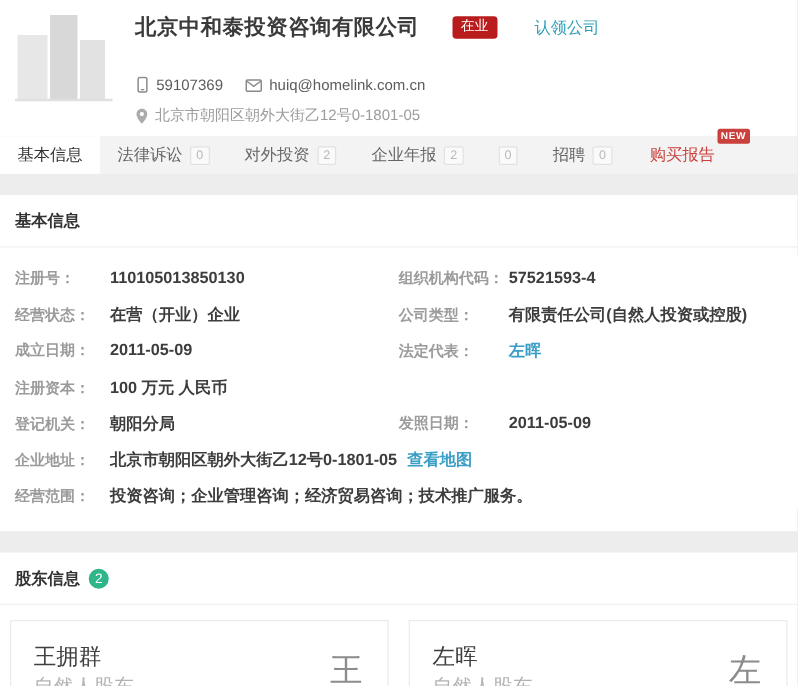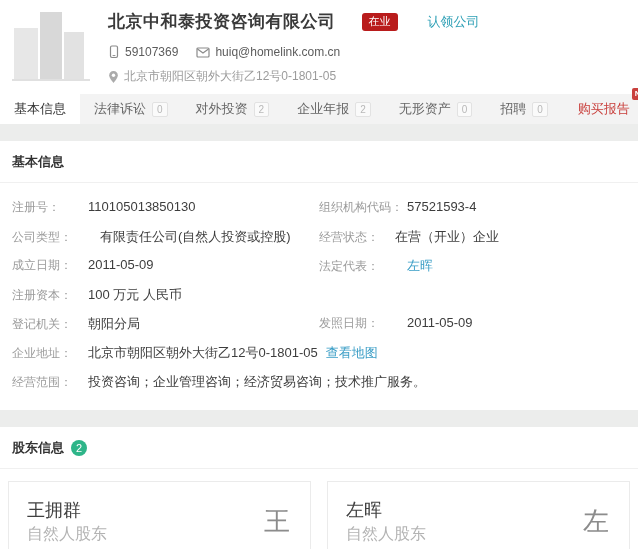--- a/index.html
+++ b/index.html
@@ -16,38 +16,38 @@
   .win{
     background-image:
       repeating-linear-gradient(0deg, rgba(255,255,255,.85) 0 3px, transparent 3px 8px),
       repeating-linear-gradient(90deg, rgba(255,255,255,.85) 0 3px, transparent 3px 8px);
   }
   .h-info{padding-top:2px;min-width:0;}
   .h-title-row{display:flex;align-items:center;gap:26px;}
   .company-title{margin:0;font-size:17px;color:#3a3a3a;font-weight:bold;letter-spacing:.5px;}
   .status-badge{background:#b91c1c;color:#fff;font-size:11px;line-height:1;padding:3px 7px 4px;border-radius:3px;}
   .claim-link{font-size:13px;color:#2d9fb5;text-decoration:none;margin-left:4px;cursor:pointer;}
-  .h-contact{margin-top:12px;display:flex;align-items:center;font-size:12px;color:#5c5c5c;}
+  .h-contact{margin-top:28px;display:flex;align-items:center;font-size:12px;color:#5c5c5c;}
   .h-contact .seg{display:flex;align-items:center;gap:5px;}
   .h-contact .seg + .seg{margin-left:18px;}
   .h-addr{margin-top:9px;display:flex;align-items:center;gap:5px;font-size:12px;color:#9b9b9b;}
   .icn{flex:0 0 auto;display:block;}
   
   .tabbar{display:flex;background:#f3f3f3;font-size:13px;color:#666;position:relative;z-index:2;}
   .tab{padding:0 14px;height:30px;line-height:30px;display:flex;align-items:center;gap:6px;cursor:pointer;white-space:nowrap;}
   .tab.active{background:#fff;color:#333;}
   .tab-count{font-size:10px;color:#b8b8b8;background:#fafafa;border:1px solid #e2e2e2;border-radius:2px;padding:0 4px;line-height:13px;}
   .tab.buy{color:#c9403d;position:relative;margin-left:2px;}
   .new-badge{position:absolute;top:-6px;right:-14px;background:#c9403d;color:#fff;font-size:8px;line-height:10px;padding:1px 3px;border-radius:2px;font-weight:bold;letter-spacing:.5px;}
   
   .panel{background:#fff;margin-top:17px;}
   .panel-h{padding:12px 12px 11px;font-size:13px;font-weight:bold;color:#333;border-bottom:1px solid #f0f0f0;display:flex;align-items:center;}
   .sh-badge{width:16px;height:16px;border-radius:50%;background:#2eb589;color:#fff;font-size:11px;font-weight:normal;display:flex;align-items:center;justify-content:center;margin-left:7px;}
   
-  .fields{padding:10px 12px 14px;}
+  .fields{padding:10px 12px 14px;font-weight:bold;}
   .frow{display:flex;min-height:29px;align-items:center;font-size:13px;}
   .fcell{flex:1 1 50%;display:flex;align-items:baseline;min-width:0;}
   .flabel{color:#9b9b9b;font-size:12px;flex:0 0 auto;width:76px;}
   .fcell.rgt .flabel{width:88px;}
   .fvalue{color:#3d3d3d;}
   .val-link{color:#3b9ec6;text-decoration:none;cursor:pointer;}
   .map-link{margin-left:8px;}
   
   .cards{display:flex;gap:16px;padding:12px 8px;}
   .card{flex:1 1 0;border:1px solid #ebebeb;background:#fff;padding:16px 18px;position:relative;min-height:110px;}
@@ -107,21 +107,20 @@
   </div>
   <div class="tab">
     <span>对外投资</span>
     <span class="tab-count">2</span>
   </div>
   <div class="tab">
     <span>企业年报</span>
     <span class="tab-count">2</span>
   </div>
   <div class="tab">
-    <span>无形资产</span>
     <span class="tab-count">0</span>
   </div>
   <div class="tab">
     <span>招聘</span>
     <span class="tab-count">0</span>
   </div>
   <div class="tab buy">
     <span>购买报告</span>
     <span class="new-badge">NEW</span>
   </div>
@@ -136,27 +135,27 @@
         <span class="flabel">注册号：</span>
         <span class="fvalue">110105013850130</span>
       </div>
       <div class="fcell rgt">
         <span class="flabel">组织机构代码：</span>
         <span class="fvalue">57521593-4</span>
       </div>
     </div>
 
     <div class="frow">
+      <div class="fcell">
+        <span class="flabel">经营状态：</span>
+        <span class="fvalue">在营（开业）企业</span>
+      </div>
       <div class="fcell rgt">
         <span class="flabel">公司类型：</span>
         <span class="fvalue">有限责任公司(自然人投资或控股)</span>
-      </div>
-      <div class="fcell">
-        <span class="flabel">经营状态：</span>
-        <span class="fvalue">在营（开业）企业</span>
       </div>
     </div>
 
     <div class="frow">
       <div class="fcell">
         <span class="flabel">成立日期：</span>
         <span class="fvalue">2011-05-09</span>
       </div>
       <div class="fcell rgt">
         <span class="flabel">法定代表：</span>

